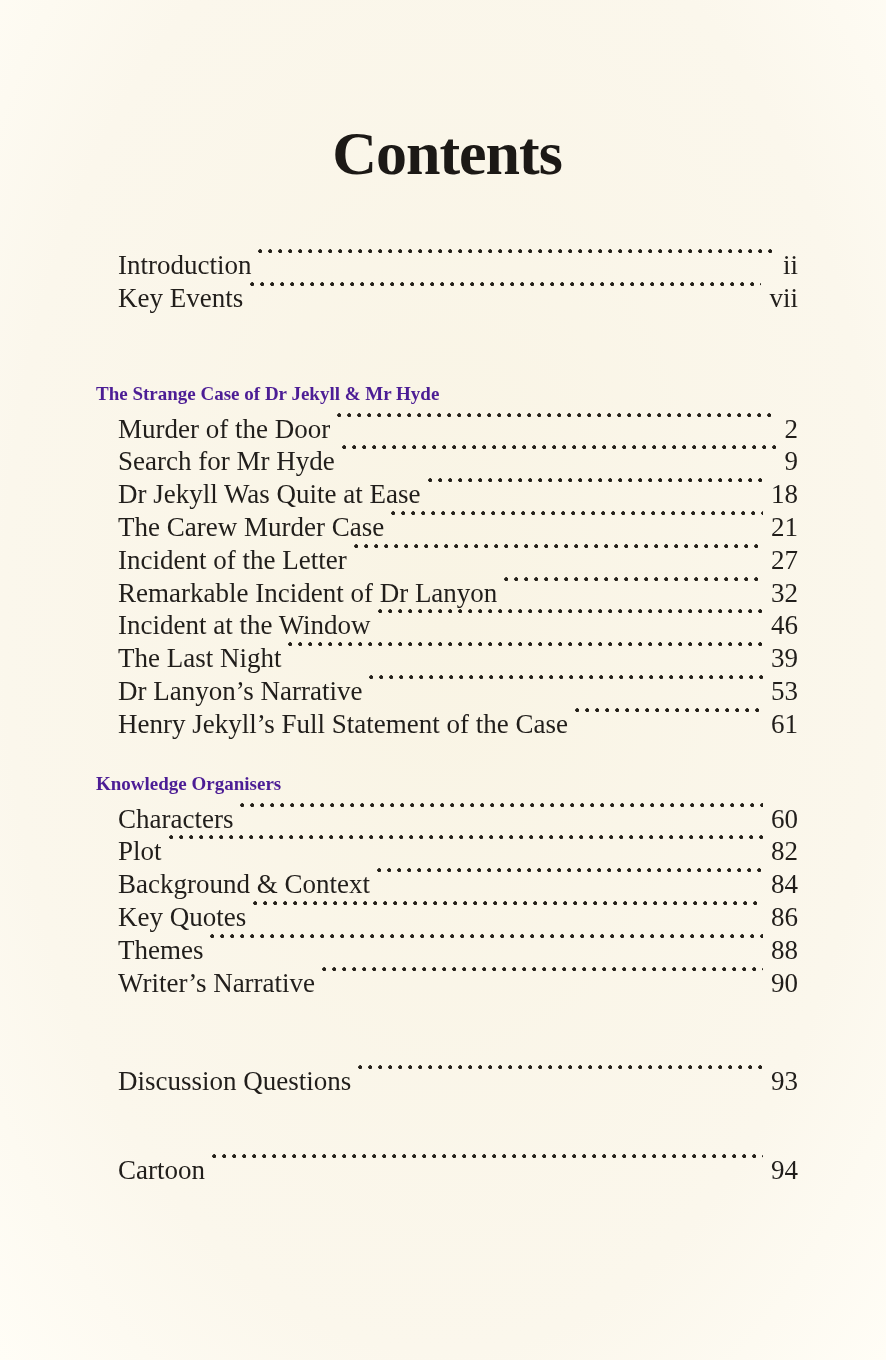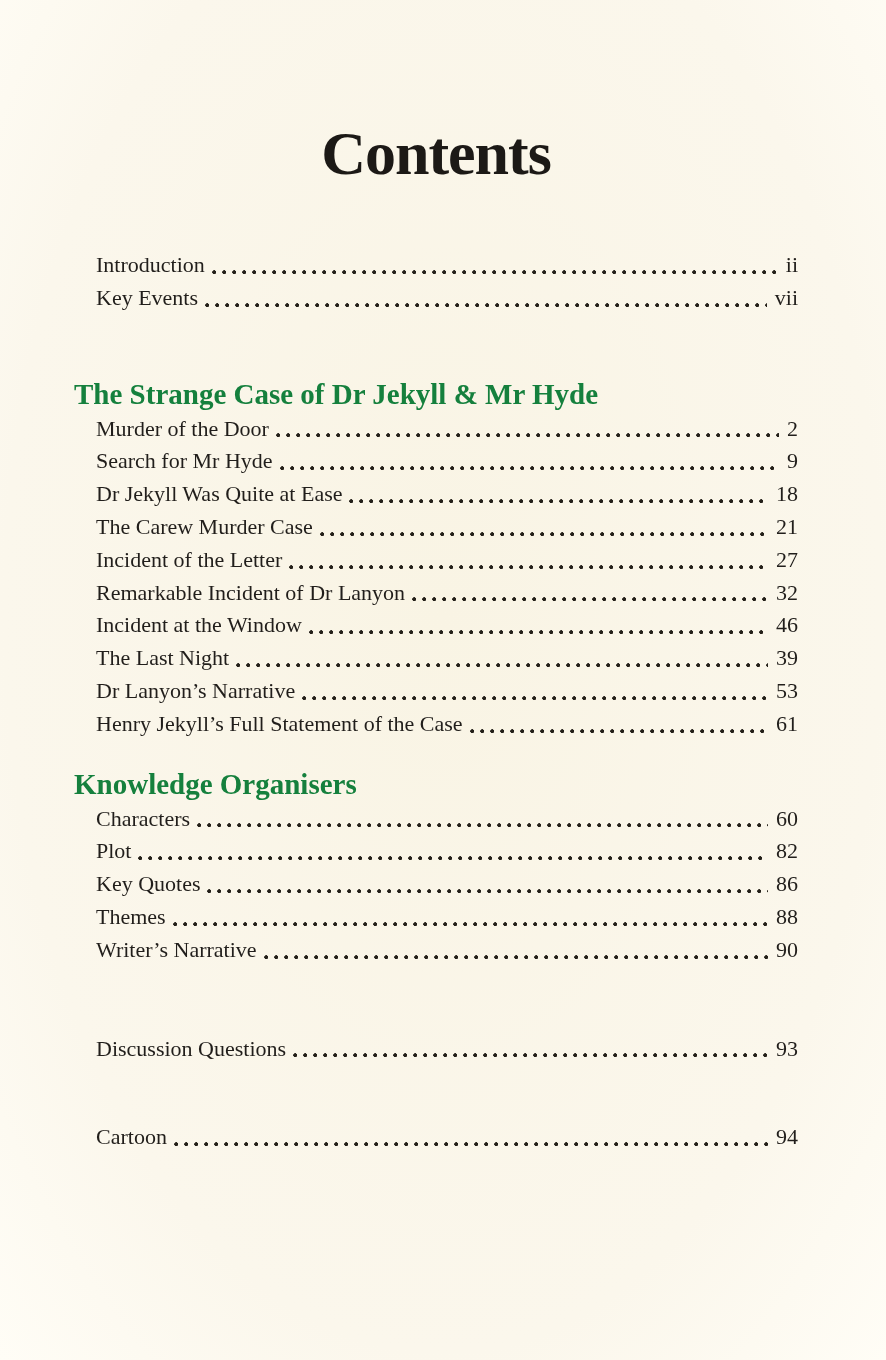--- a/index.html
+++ b/index.html
@@ -11,48 +11,48 @@
     height: 1360px;
     font-family: "Liberation Serif", serif;
     color: #211e1b;
     background: radial-gradient(ellipse at 50% 45%, #f9f4e4 0%, #fbf7ec 70%, #fffdf6 100%);
     overflow: hidden;
   }
   .page {
     box-sizing: border-box;
     width: 886px;
     height: 1360px;
-    padding: 118px 88px 0 74px;
+    padding: 118px 88px 0 96px;
   }
   .title {
     margin: 0;
     font-size: 62px;
     line-height: 71px;
     font-weight: 700;
     text-align: center;
     letter-spacing: -1px;
     color: #1c1916;
   }
   .block-front { margin-top: 60px; }
   .section-1 { margin-top: 62px; }
   .section-2 { margin-top: 26px; }
   .block-discussion { margin-top: 66px; }
   .block-cartoon { margin-top: 56px; }
 
   .section-heading {
     margin: 0 0 2px 0;
-    font-size: 29px;
+    font-size: 19px;
     line-height: 34px;
     font-weight: 700;
-    color: #15803d;
+    color: #4c1d95;
   }
   .row {
     display: flex;
-    align-items: flex-end;
-    font-size: 22px;
+    align-items: flex-start;
+    font-size: 27px;
     line-height: 32.8px;
     white-space: nowrap;
   }
   .indented .row { padding-left: 22px; }
   .row .label {
     flex: 0 0 auto;
     padding-right: 7px;
   }
   .row .dots {
     flex: 1 1 auto;
@@ -151,20 +151,25 @@
           <span class="label">Characters</span>
           <span class="dots"></span>
           <span class="num">60</span>
         </div>
         <div class="row">
           <span class="label">Plot</span>
           <span class="dots"></span>
           <span class="num">82</span>
         </div>
         <div class="row">
+          <span class="label">Background &amp; Context</span>
+          <span class="dots"></span>
+          <span class="num">84</span>
+        </div>
+        <div class="row">
           <span class="label">Key Quotes</span>
           <span class="dots"></span>
           <span class="num">86</span>
         </div>
         <div class="row">
           <span class="label">Themes</span>
           <span class="dots"></span>
           <span class="num">88</span>
         </div>
         <div class="row">

